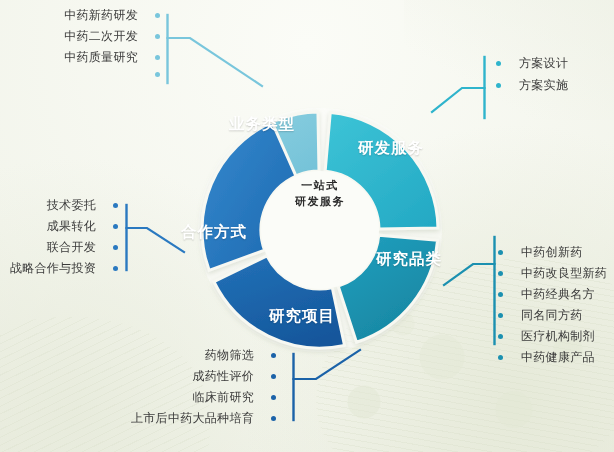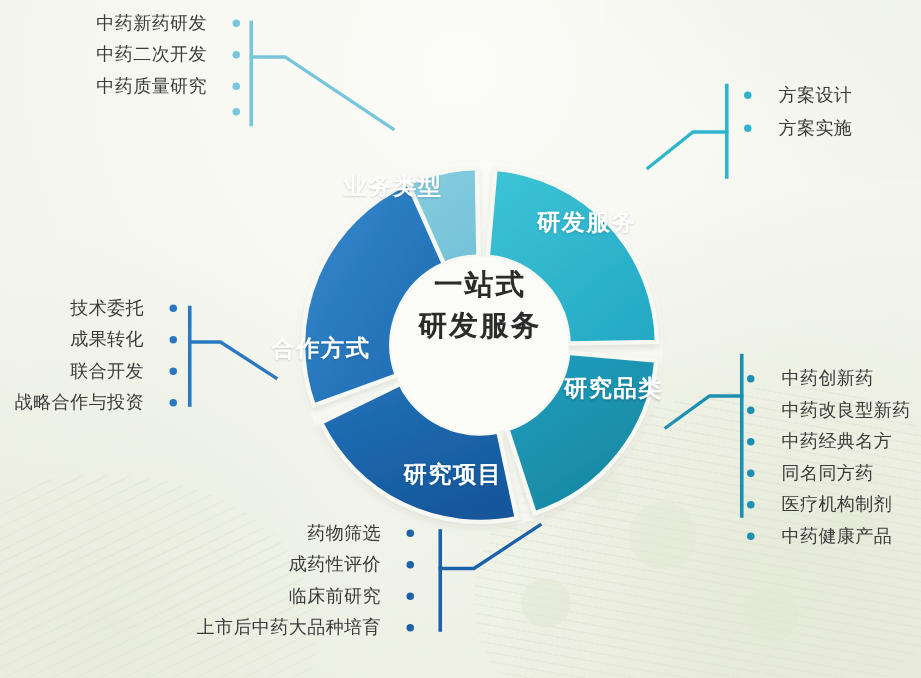--- a/index.html
+++ b/index.html
@@ -140,21 +140,21 @@
   #seg-label-2 { left: 376px; top: 249px; }
   #seg-label-3 { left: 269px; top: 306px; }
   #seg-label-4 { left: 181px; top: 222px; }
 
   #center-text {
     position: absolute;
     left: 260px; top: 178px;
     width: 120px;
     text-align: center;
     color: #2b2b2b;
-    font-size: 19px;
+    font-size: 11px;
     font-weight: bold;
     letter-spacing: 1.5px;
     line-height: 1.42;
   }
   #center-text .line { display: block; }
 </style>
 </head>
 <body>
 
 <div id="stage">

